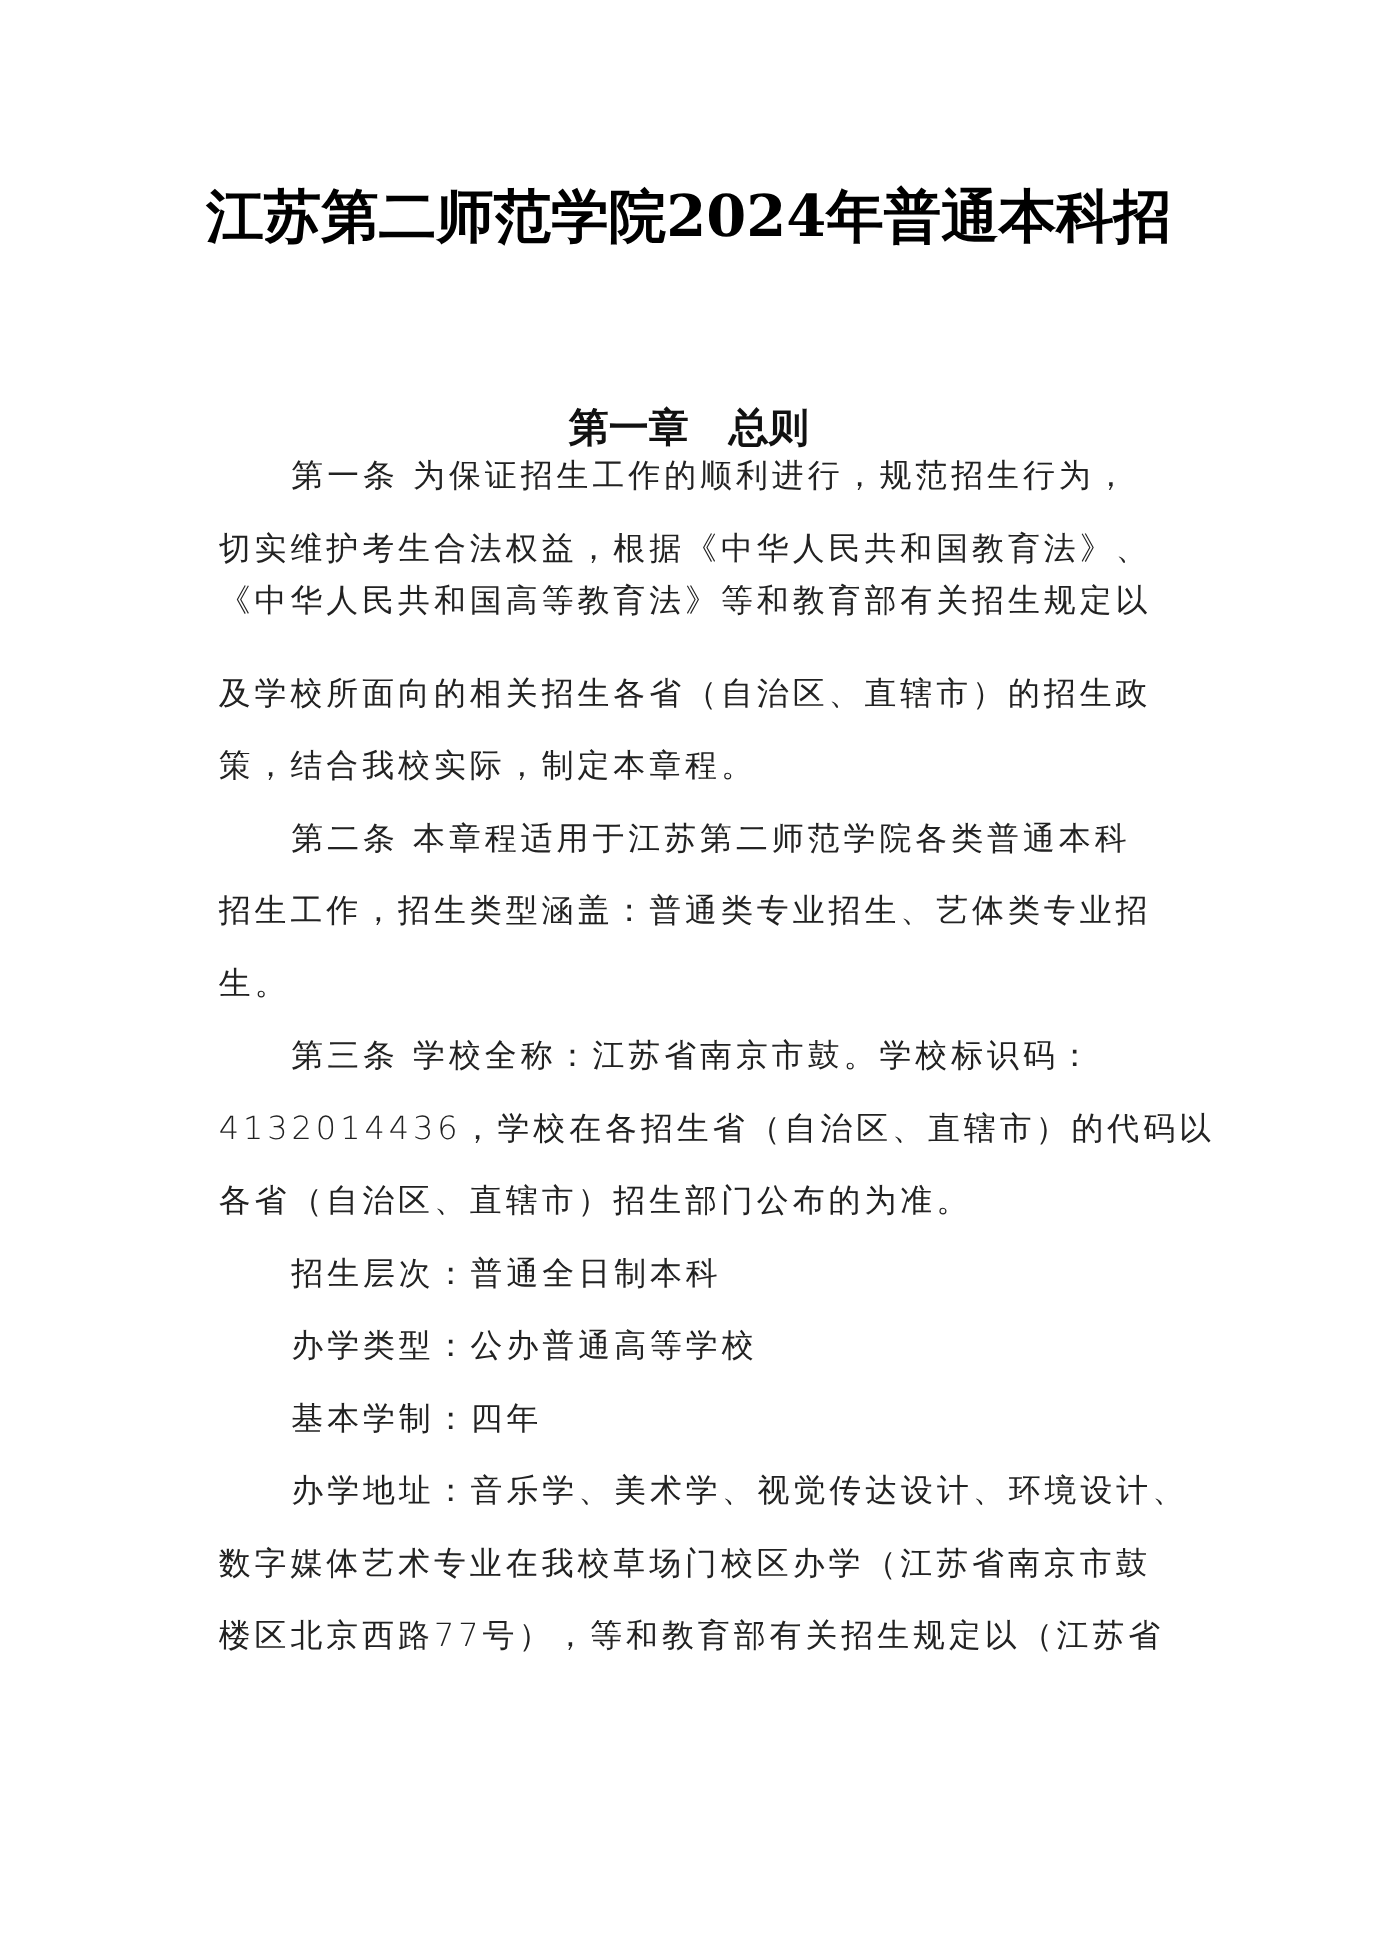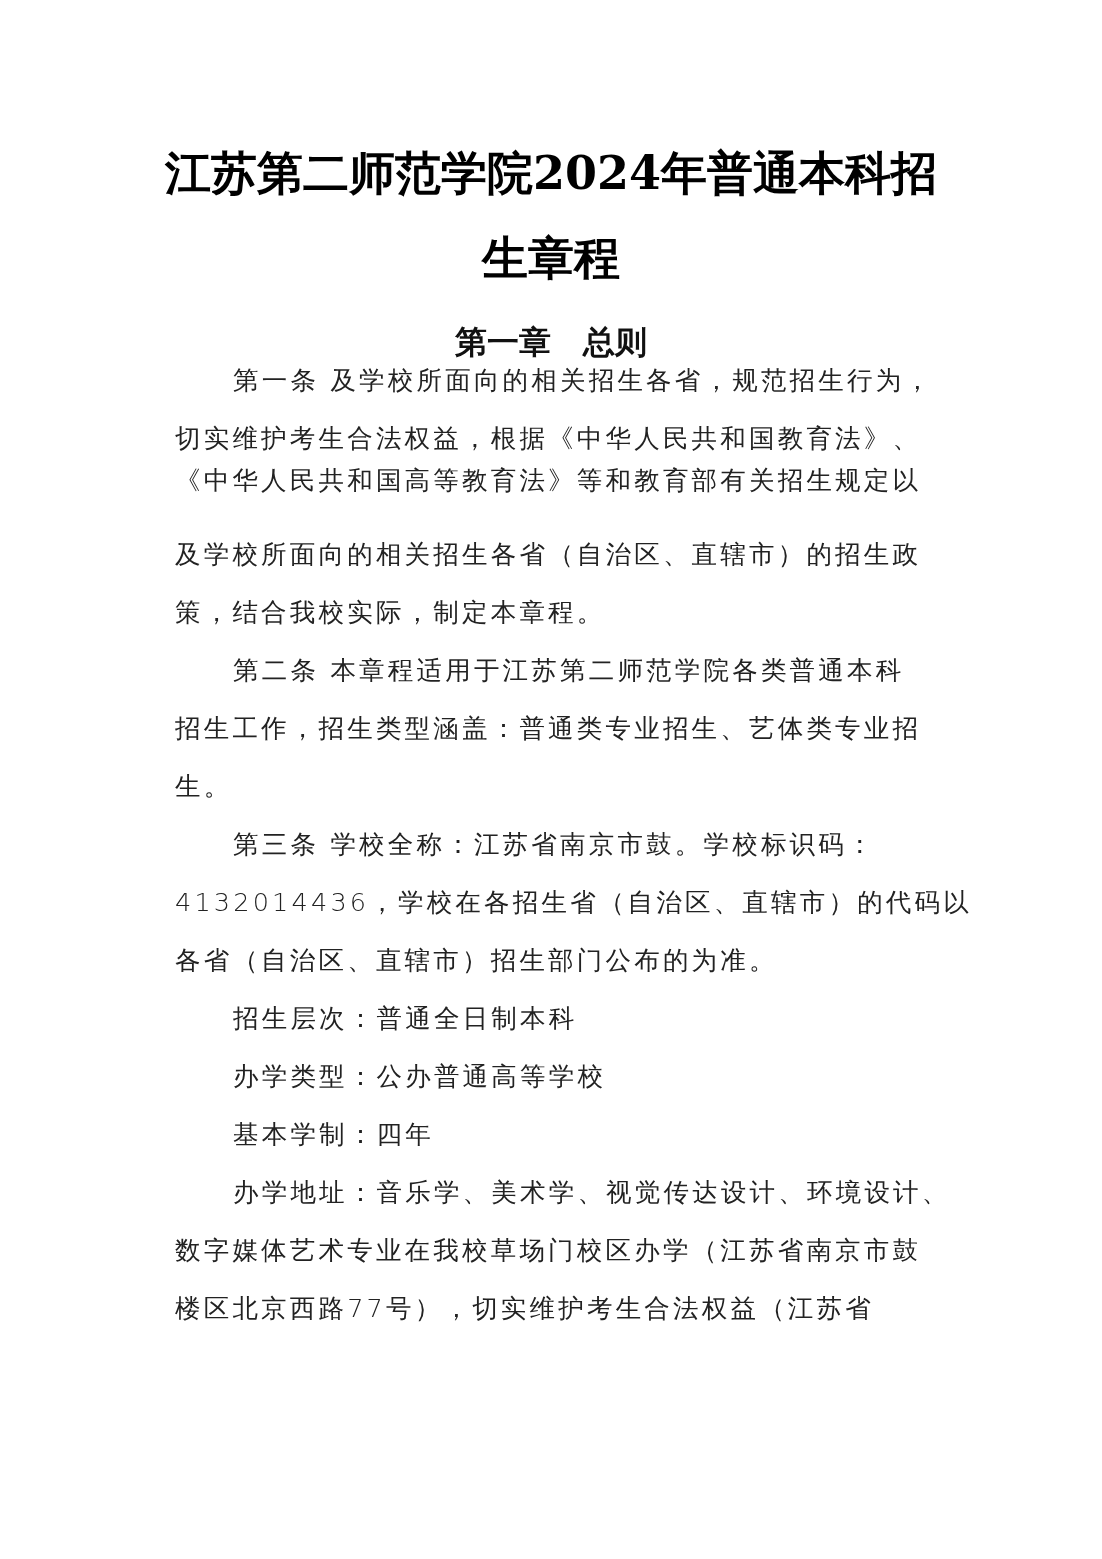--- a/index.html
+++ b/index.html
@@ -59,36 +59,35 @@
       letter-spacing: 3.2px;
       font-weight: 300;
     }
     .indent { left: 233px; width: 707px; }
   </style>
 </head>
 <body>
 
 <div class="page">
   <div class="title-line title-1">江苏第二师范学院2024年普通本科招</div>
-  <div class="title-line title-2">生章程</div>
 
   <div class="chapter">第一章　总则</div>
 
   <div id="body-lines">
-    <div class="line indent" style="top:363px">第一条 及学校所面向的相关招生各省，规范招生行为，</div>
+    <div class="line indent" style="top:363px">第一条 为保证招生工作的顺利进行，规范招生行为，</div>
     <div class="line" style="top:421px">切实维护考生合法权益，根据《中华人民共和国教育法》、</div>
     <div class="line" style="top:463px">《中华人民共和国高等教育法》等和教育部有关招生规定以</div>
     <div class="line" style="top:537px">及学校所面向的相关招生各省（自治区、直辖市）的招生政</div>
     <div class="line" style="top:595px">策，结合我校实际，制定本章程。</div>
     <div class="line indent" style="top:653px">第二条 本章程适用于江苏第二师范学院各类普通本科</div>
     <div class="line" style="top:711px">招生工作，招生类型涵盖：普通类专业招生、艺体类专业招</div>
     <div class="line" style="top:769px">生。</div>
     <div class="line indent" style="top:827px">第三条 学校全称：江苏省南京市鼓。学校标识码：</div>
     <div class="line" style="top:885px">4132014436，学校在各招生省（自治区、直辖市）的代码以</div>
     <div class="line" style="top:943px">各省（自治区、直辖市）招生部门公布的为准。</div>
     <div class="line indent" style="top:1001px">招生层次：普通全日制本科</div>
     <div class="line indent" style="top:1059px">办学类型：公办普通高等学校</div>
     <div class="line indent" style="top:1117px">基本学制：四年</div>
     <div class="line indent" style="top:1175px">办学地址：音乐学、美术学、视觉传达设计、环境设计、</div>
     <div class="line" style="top:1233px">数字媒体艺术专业在我校草场门校区办学（江苏省南京市鼓</div>
-    <div class="line" style="top:1291px">楼区北京西路77号），切实维护考生合法权益（江苏省</div>
+    <div class="line" style="top:1291px">楼区北京西路77号），等和教育部有关招生规定以（江苏省</div>
   </div>
 </div>
 
 </body></html>

